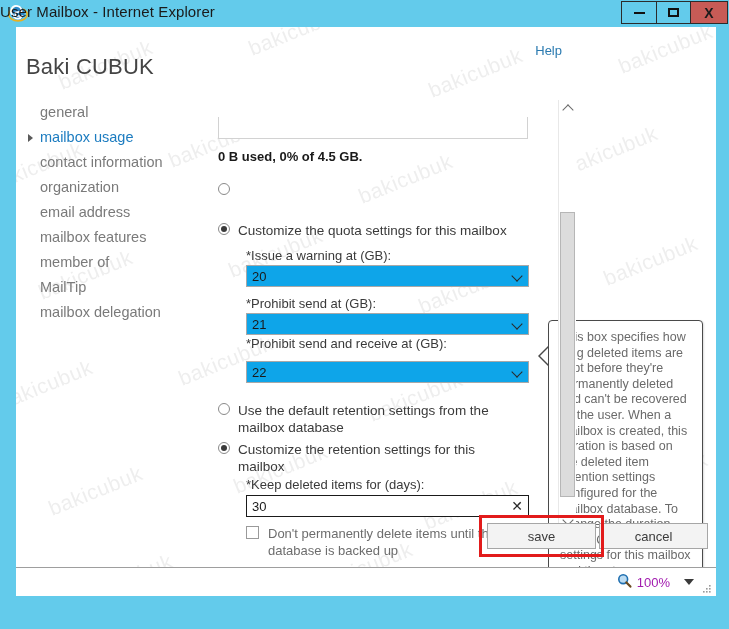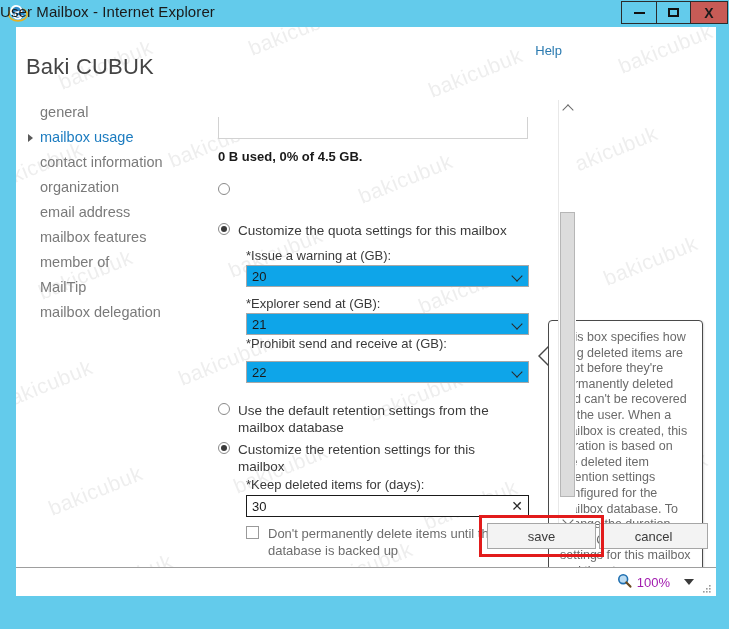--- a/index.html
+++ b/index.html
@@ -502,21 +502,21 @@
           <span class="radio-dot checked"></span>
           <span>Customize the quota settings for this mailbox</span>
         </div>
 
         <div class="field-label" style="top:148px;">*Issue a warning at (GB):</div>
         <div class="combo" style="top:165px;">
           <span class="val">20</span>
           <span class="chev"></span>
         </div>
 
-        <div class="field-label" style="top:196px;">*Explorer send at (GB):</div>
+        <div class="field-label" style="top:196px;">*Prohibit send at (GB):</div>
         <div class="combo" style="top:213px;">
           <span class="val">21</span>
           <span class="chev"></span>
         </div>
 
         <div class="field-label" style="top:236px;">*Prohibit send and receive at (GB):</div>
         <div class="combo" style="top:261px;">
           <span class="val">22</span>
           <span class="chev"></span>
         </div>

